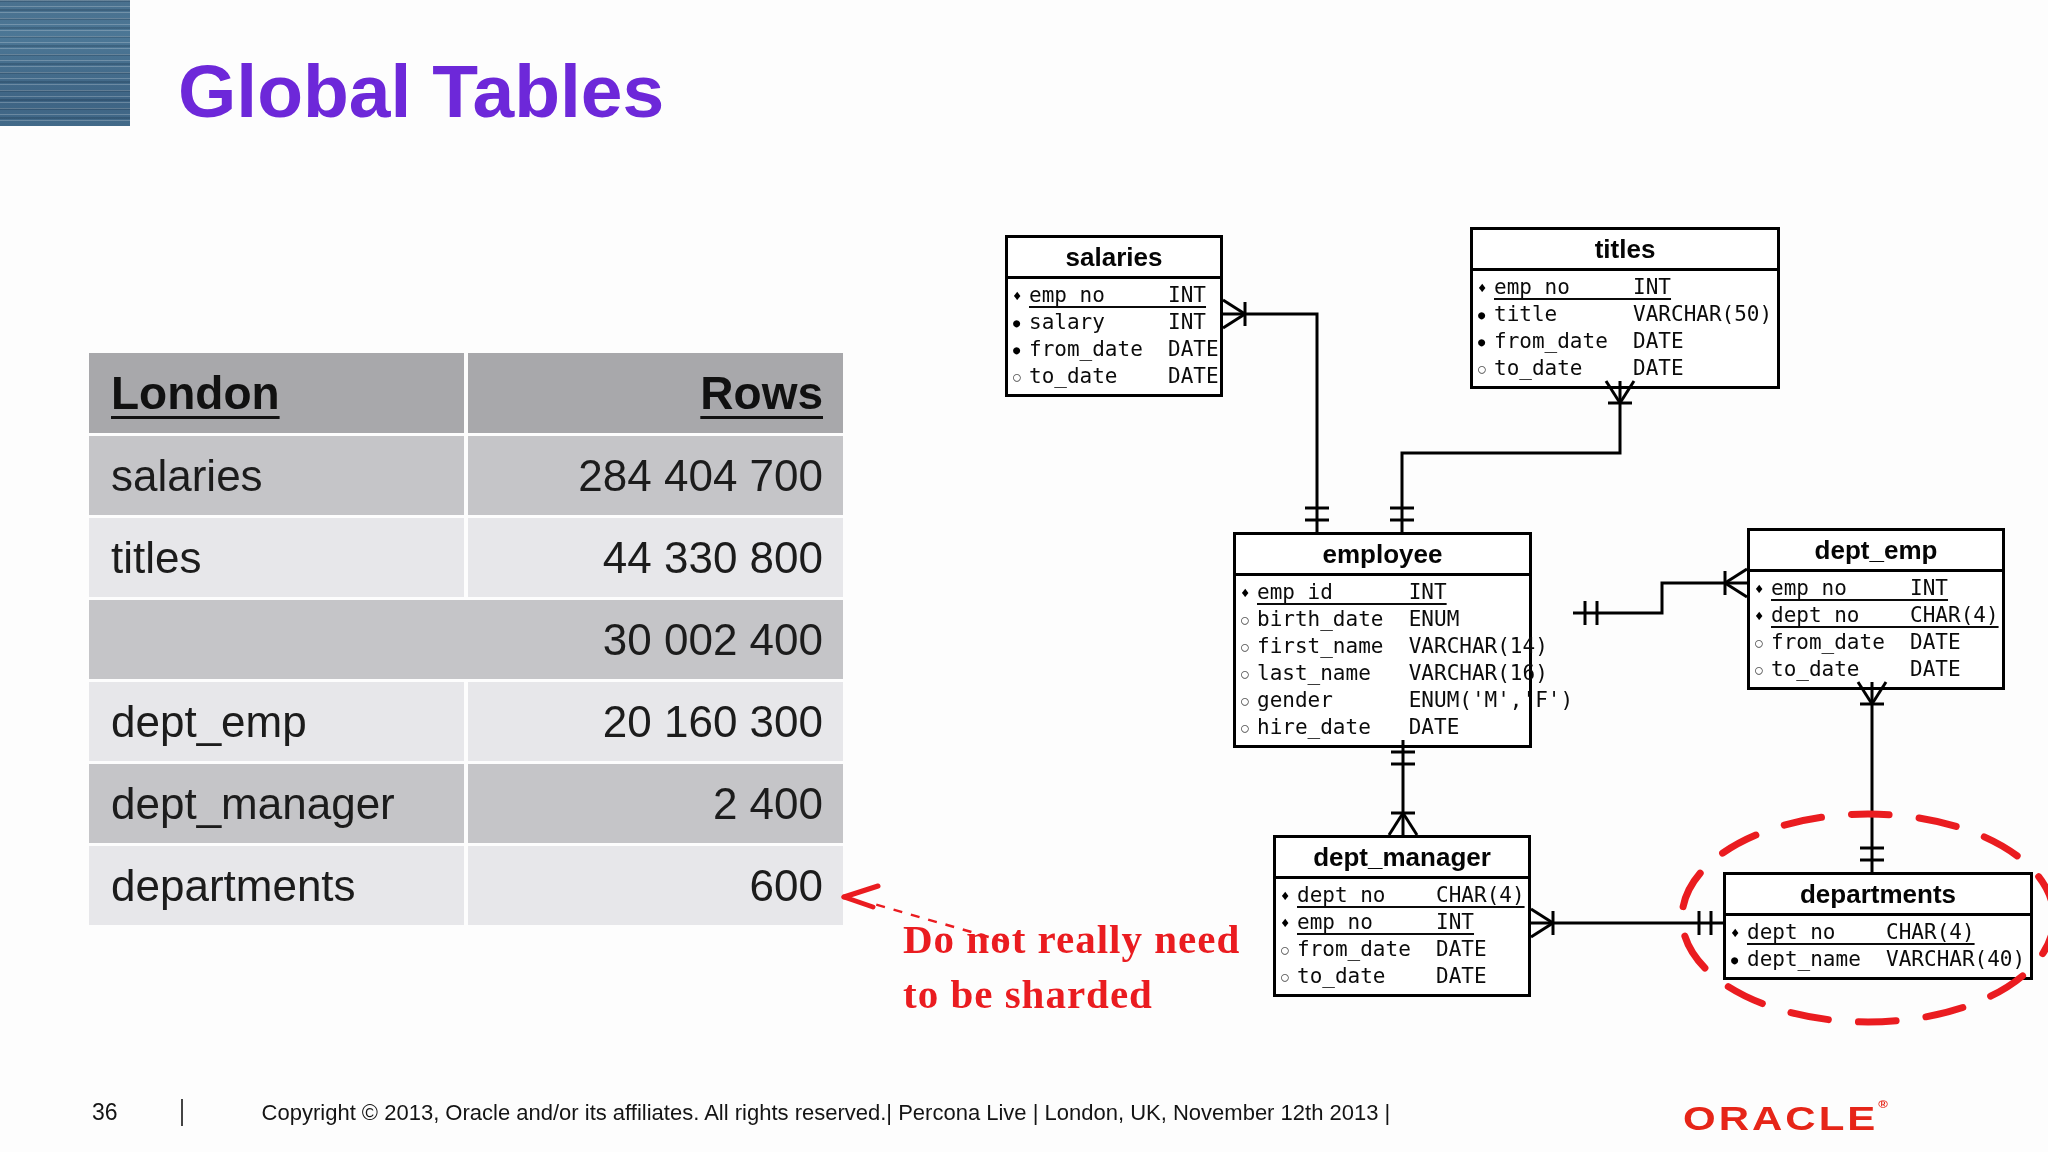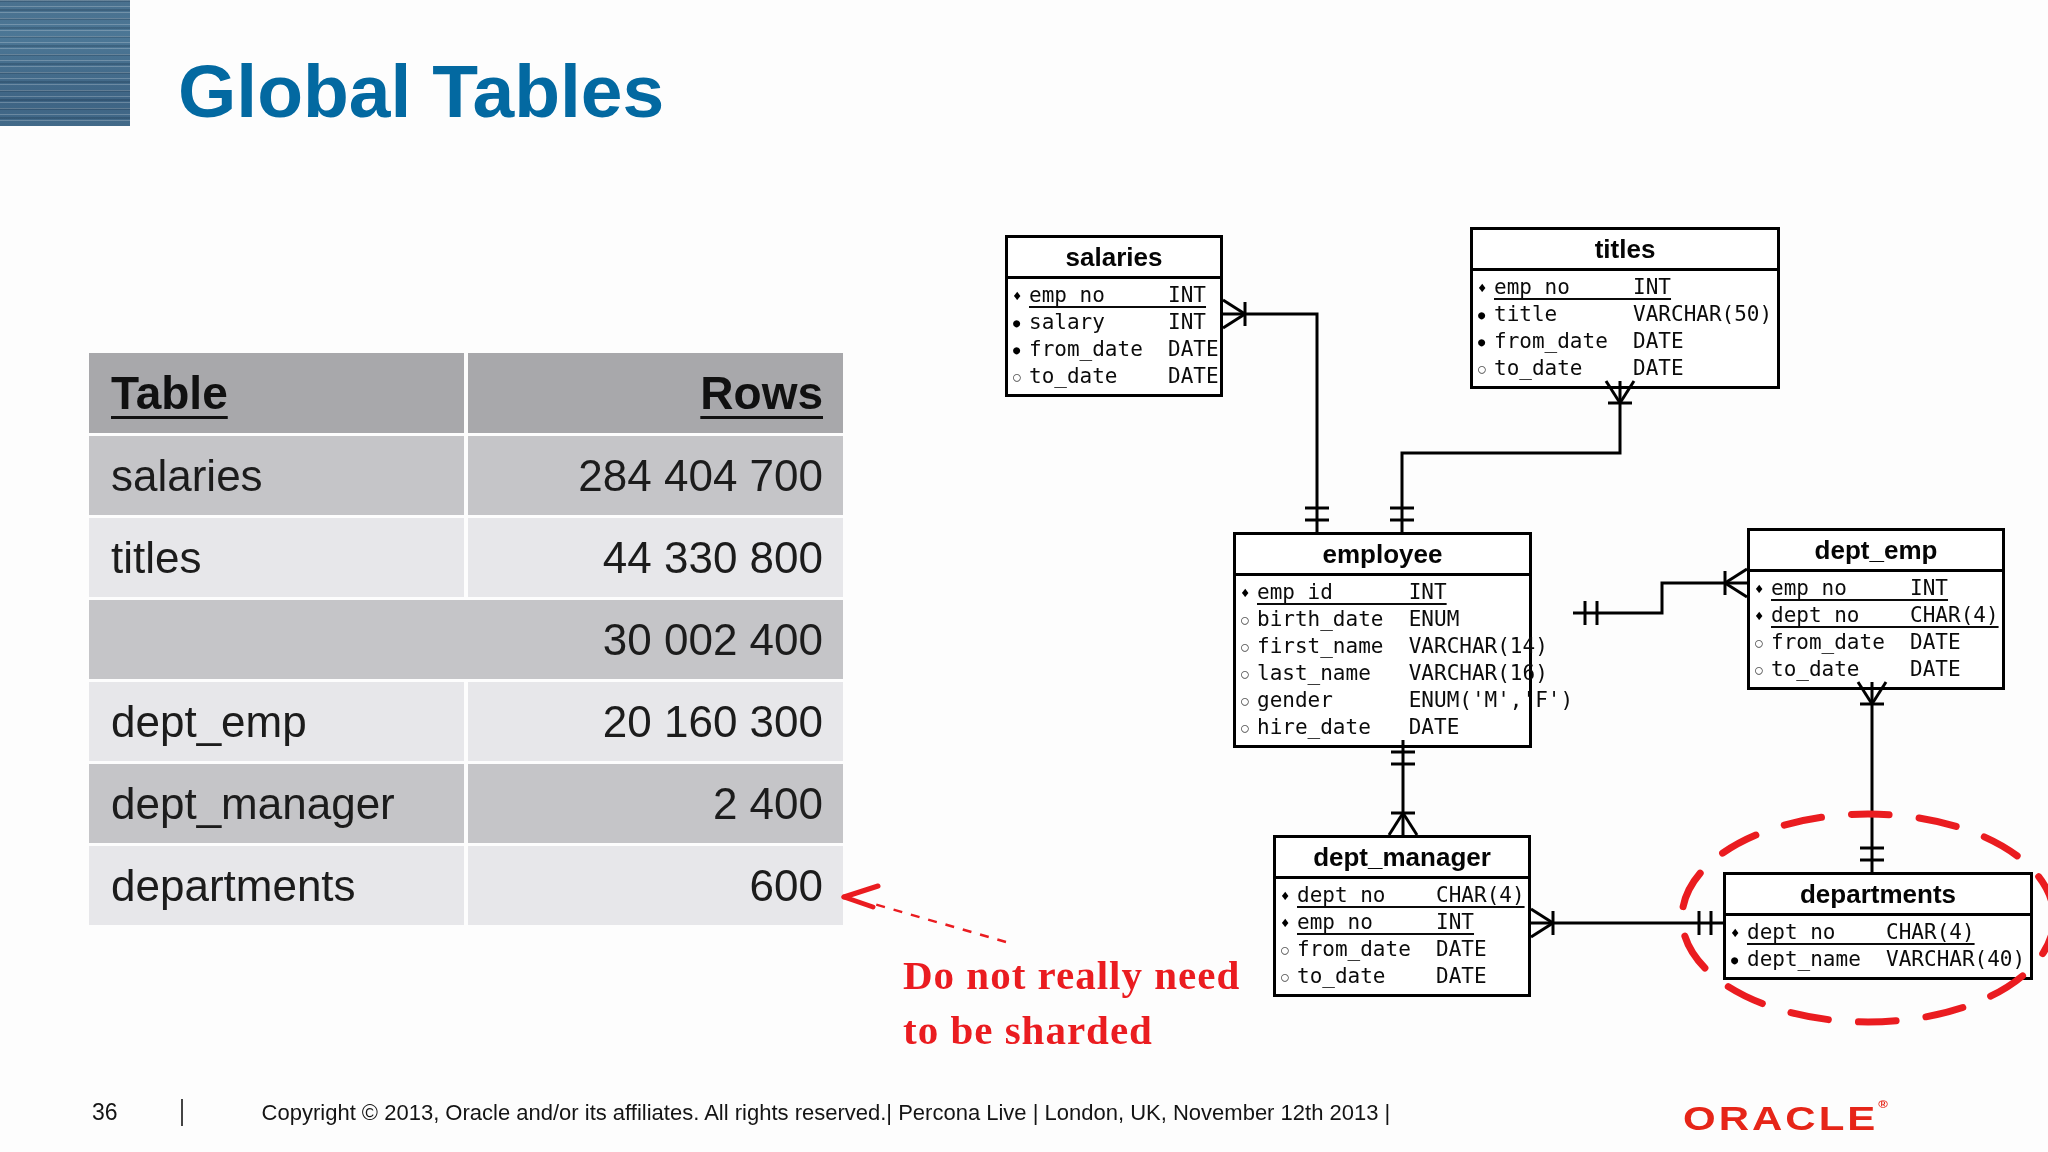--- a/index.html
+++ b/index.html
@@ -7,21 +7,21 @@
          font-family:"Liberation Sans",sans-serif;}
 
   
   .corner-art{position:absolute;left:0;top:0;width:130px;height:126px;
     background:
       repeating-linear-gradient(180deg, rgba(255,255,255,.22) 0 1px, rgba(255,255,255,0) 1px 6px),
       repeating-linear-gradient(180deg, rgba(0,20,40,.18) 0 2px, rgba(0,0,0,0) 2px 9px),
       linear-gradient(180deg,#49708e 0%,#4c7796 30%,#456d8c 55%,#3e6484 80%,#426a89 100%);}
 
   .slide-title{position:absolute;left:178px;top:48px;font-size:75px;font-weight:bold;
-    color:#0369a1;letter-spacing:0px;}
+    color:#6d28d9;letter-spacing:0px;}
 
   
   .stable{position:absolute;left:89px;top:353px;width:754px;display:flex;flex-direction:column;row-gap:3px;}
   .sline{display:flex;column-gap:4px;}
   .scell{flex:1 1 50%;display:flex;align-items:center;box-sizing:border-box;}
   .shead .scell{background:#a8a8ab;height:80px;font-size:46px;font-weight:bold;color:#111;}
   .shead .scell span{text-decoration:underline;text-decoration-thickness:3px;text-underline-offset:7px;}
   .srow .scell{height:79px;font-size:44px;color:#1c1c1c;}
   .srow.dark .scell{background:#c5c5c8;}
   .srow.light .scell{background:#e7e7ea;}
@@ -36,21 +36,21 @@
   .er-row{display:flex;align-items:center;white-space:pre;}
   .er-marker{flex:0 0 16px;width:16px;line-height:1;}
   .m-pk{font-size:14px;color:#000;}
   .m-req{font-size:12px;color:#000;}
   .m-opt{font-size:13px;color:#555;}
   .er-text.u{text-decoration:underline;text-decoration-thickness:2px;text-underline-offset:4px;}
 
   svg.overlay{position:absolute;left:0;top:0;z-index:4;pointer-events:none;}
 
   
-  .note{position:absolute;left:903px;top:948px;font-family:cursive;font-size:41px;font-weight:600;
+  .note{position:absolute;left:903px;top:912px;font-family:cursive;font-size:41px;font-weight:600;
     line-height:55px;letter-spacing:1px;z-index:6;}
 
   
   .footer{position:absolute;left:92px;top:1099px;display:flex;align-items:center;color:#141414;z-index:6;gap:48px;}
   .footer .pageno{font-size:23px;}
   .footer .divider{width:2px;height:27px;background:#444;margin:0 15px;}
   .footer .copy{font-size:22px;margin-left:16px;}
 
   .oracle{position:absolute;left:1683px;top:1098px;font-size:42px;font-weight:bold;
     letter-spacing:3px;transform:scaleY(.8);transform-origin:top left;z-index:6;}
@@ -61,21 +61,21 @@
 
 <div class="slide">
 
   <div class="corner-art"></div>
 
   <h1 class="slide-title" style="margin:0;">Global Tables</h1>
 
   <div class="stable">
     <div class="sline shead">
       <div class="scell name">
-          <span>Table</span>
+          <span>London</span>
         </div>
       <div class="scell val">
           <span>Rows</span>
         </div>
     </div>
 
   <div class="sline srow dark">
         <div class="scell name">salaries</div>
         <div class="scell val">284 404 700</div>
       </div>

